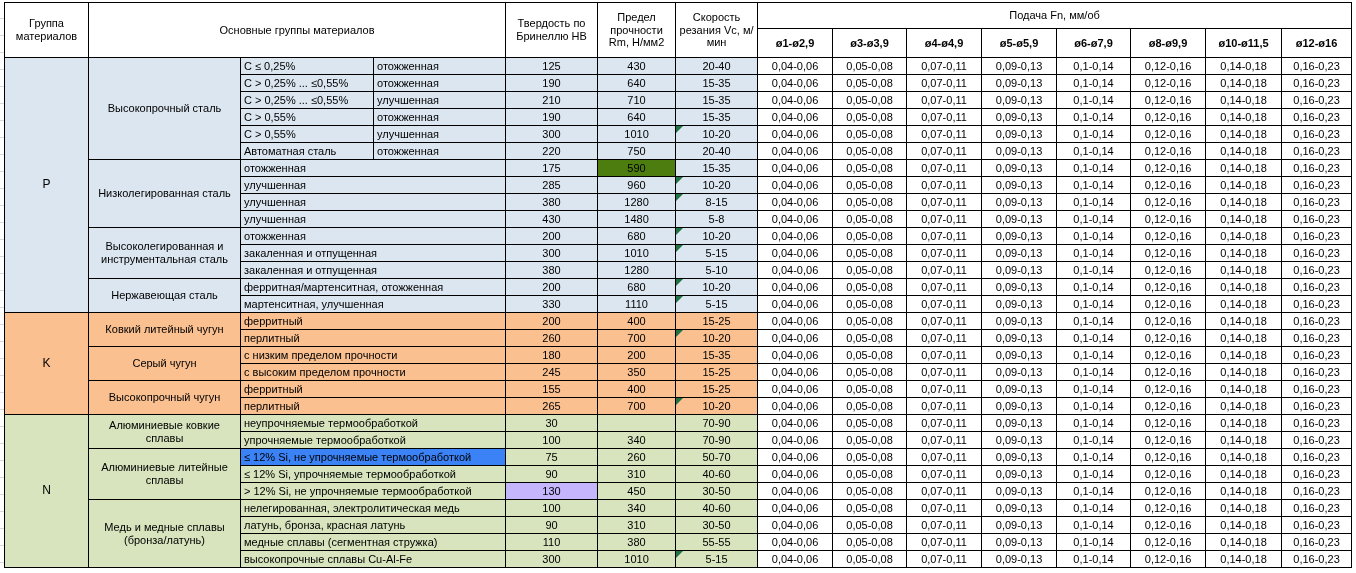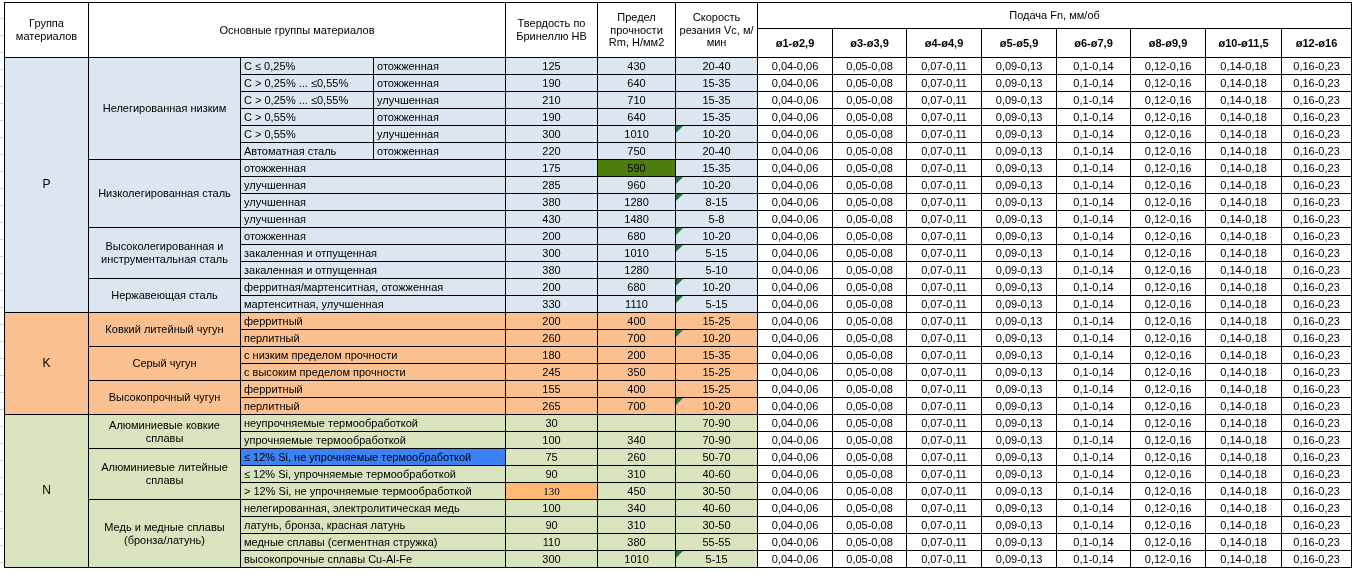--- a/index.html
+++ b/index.html
@@ -75,21 +75,21 @@
       <th class="th-dia">ø5-ø5,9</th>
       <th class="th-dia">ø6-ø7,9</th>
       <th class="th-dia">ø8-ø9,9</th>
       <th class="th-dia">ø10-ø11,5</th>
       <th class="th-dia">ø12-ø16</th>
     </tr>
   </thead>
   <tbody id="tbody">
       <tr>
         <td class="c-letter" rowspan="15" style="background: rgb(220, 230, 241);">P</td>
-        <td class="c-section" rowspan="6" style="background: rgb(220, 230, 241);">Нелегированная низким</td>
+        <td class="c-section" rowspan="6" style="background: rgb(220, 230, 241);">Высокопрочный сталь</td>
         <td class="c-sub" style="background: rgb(220, 230, 241);">C ≤ 0,25%</td>
         <td class="c-sub" style="background: rgb(220, 230, 241);">отожженная</td>
         <td class="c-num" style="background: rgb(220, 230, 241);">125</td>
         <td class="c-num" style="background: rgb(220, 230, 241);">430</td>
         <td class="c-num" style="background: rgb(220, 230, 241);"><span>20-40</span></td>
         <td class="c-feed">0,04-0,06</td>
         <td class="c-feed">0,05-0,08</td>
         <td class="c-feed">0,07-0,11</td>
         <td class="c-feed">0,09-0,13</td>
         <td class="c-feed">0,1-0,14</td>
@@ -443,21 +443,21 @@
         <td class="c-feed">0,05-0,08</td>
         <td class="c-feed">0,07-0,11</td>
         <td class="c-feed">0,09-0,13</td>
         <td class="c-feed">0,1-0,14</td>
         <td class="c-feed">0,12-0,16</td>
         <td class="c-feed">0,14-0,18</td>
         <td class="c-feed">0,16-0,23</td>
       </tr>
       <tr>
         <td class="c-sub" colspan="2" style="background: rgb(215, 228, 189);">&gt; 12% Si, не упрочняемые термообработкой</td>
-        <td class="c-num" style="background: #fdba74; font-family: Liberation Serif, serif;">130</td>
+        <td class="c-num" style="background: #c4b5fd;">130</td>
         <td class="c-num" style="background: rgb(215, 228, 189);">450</td>
         <td class="c-num" style="background: rgb(215, 228, 189);"><span>30-50</span></td>
         <td class="c-feed">0,04-0,06</td>
         <td class="c-feed">0,05-0,08</td>
         <td class="c-feed">0,07-0,11</td>
         <td class="c-feed">0,09-0,13</td>
         <td class="c-feed">0,1-0,14</td>
         <td class="c-feed">0,12-0,16</td>
         <td class="c-feed">0,14-0,18</td>
         <td class="c-feed">0,16-0,23</td>

